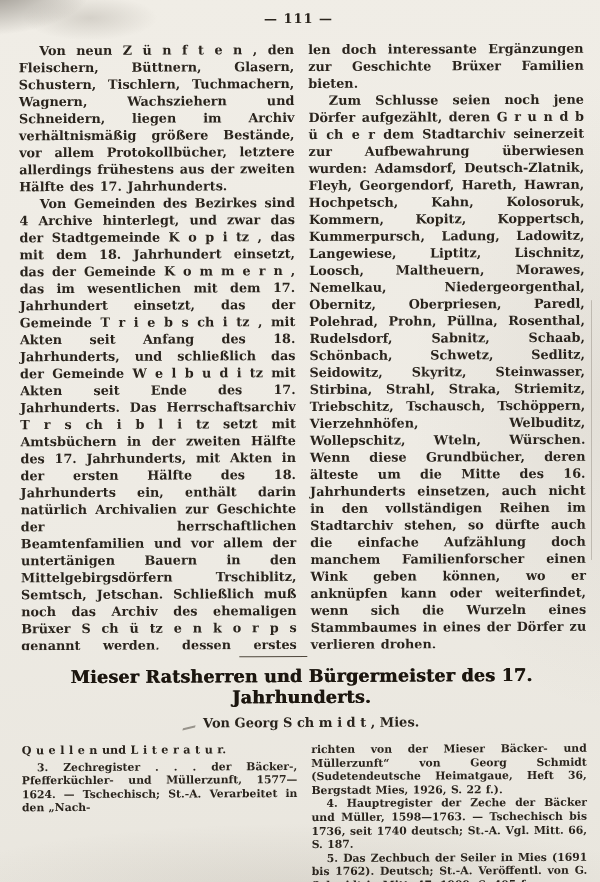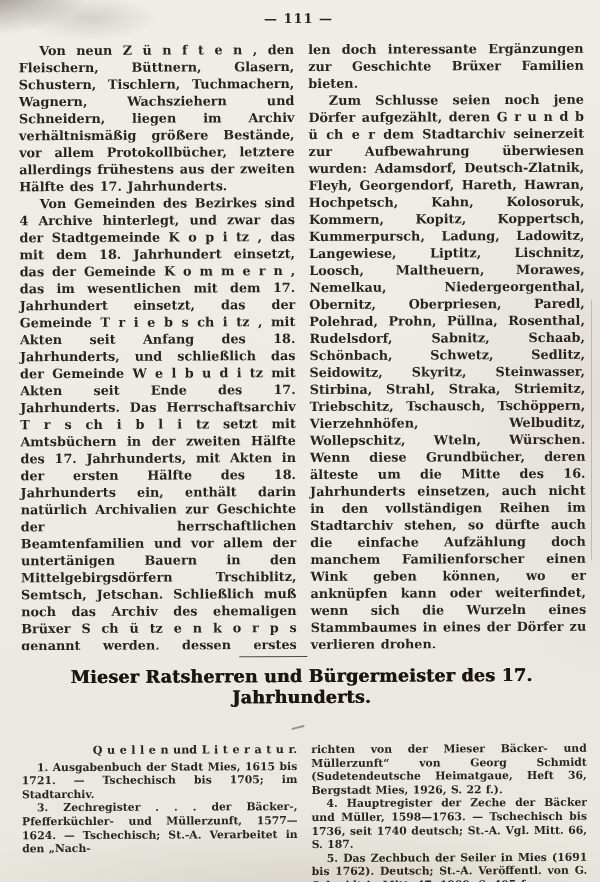--- a/index.html
+++ b/index.html
@@ -66,21 +66,21 @@
   }
   .sources{
     display:flex; gap:14px;
     padding:13px 15px 0 20px;
     font-size:10.8px; line-height:13.6px; font-weight:bold;
     text-align:justify; word-spacing:0.6px;
   }
   .sources p{ margin:0; }
   .sources p.ind{ text-indent:1.4em; }
   .src-heading{
-    text-align:right; text-indent:0 !important;
+    text-align:left; text-indent:0 !important;
     margin-bottom:3px !important;
     font-size:11.2px;
   }
 </style>
 </head>
 <body>
 
 <div class="page">
   <div class="edge-line"></div>
   <div class="tilt">
@@ -96,26 +96,25 @@
         <p>len doch interessante Ergänzungen zur Geschichte Brüxer Familien bieten.</p>
         <p class="ind">Zum Schlusse seien noch jene Dörfer aufgezählt, deren G r u n d b ü ch e r dem Stadtarchiv seinerzeit zur Aufbewahrung überwiesen wurden: Adamsdorf, Deutsch-Zlatnik, Fleyh, Georgendorf, Hareth, Hawran, Hochpetsch, Kahn, Kolosoruk, Kommern, Kopitz, Koppertsch, Kummerpursch, Ladung, Ladowitz, Langewiese, Liptitz, Lischnitz, Loosch, Maltheuern, Morawes, Nemelkau, Niedergeorgenthal, Obernitz, Oberpriesen, Paredl, Polehrad, Prohn, Püllna, Rosenthal, Rudelsdorf, Sabnitz, Schaab, Schönbach, Schwetz, Sedlitz, Seidowitz, Skyritz, Steinwasser, Stirbina, Strahl, Straka, Striemitz, Triebschitz, Tschausch, Tschöppern, Vierzehnhöfen, Welbuditz, Wollepschitz, Wteln, Würschen. Wenn diese Grundbücher, deren älteste um die Mitte des 16. Jahrhunderts einsetzen, auch nicht in den vollständigen Reihen im Stadtarchiv stehen, so dürfte auch die einfache Aufzählung doch manchem Familienforscher einen Wink geben können, wo er anknüpfen kann oder weiterfindet, wenn sich die Wurzeln eines Stammbaumes in eines der Dörfer zu verlieren drohen.</p>
 
       </div>
     </div>
 
     <div class="article-divider"></div>
 
     <h1 class="article-title">Mieser Ratsherren und Bürgermeister des 17. Jahrhunderts.</h1>
 
-    <div class="byline"><span class="pencil-mark"></span></div>
+    <div class="byline"><span class="pencil-mark"></span><span>Von Georg S ch m i d t , Mies.</span></div>
 
     <div class="sources">
       <div class="col">
         <p class="src-heading">Q u e l l e n und L i t e r a t u r.</p>
-        <p class="ind">1. Ausgabenbuch der Stadt Mies, 1615 bis 1721. — Tschechisch bis 1705; im Stadtarchiv.</p>
         <p class="ind">3. Zechregister . . . der Bäcker-, Pfefferküchler- und Müllerzunft, 1577—1624. — Tschechisch; St.-A. Verarbeitet in den „Nach-</p>
       </div>
       <div class="col">
         <p>richten von der Mieser Bäcker- und Müllerzunft“ von Georg Schmidt (Sudetendeutsche Heimatgaue, Heft 36, Bergstadt Mies, 1926, S. 22 f.).</p>
         <p class="ind">4. Hauptregister der Zeche der Bäcker und Müller, 1598—1763. — Tschechisch bis 1736, seit 1740 deutsch; St.-A. Vgl. Mitt. 66, S. 187.</p>
         <p class="ind">5. Das Zechbuch der Seiler in Mies (1691 bis 1762). Deutsch; St.-A. Veröffentl. von G. Schmidt in Mitt. 47, 1909, S. 405 f.</p>
       </div>
     </div>
 
   </div>

